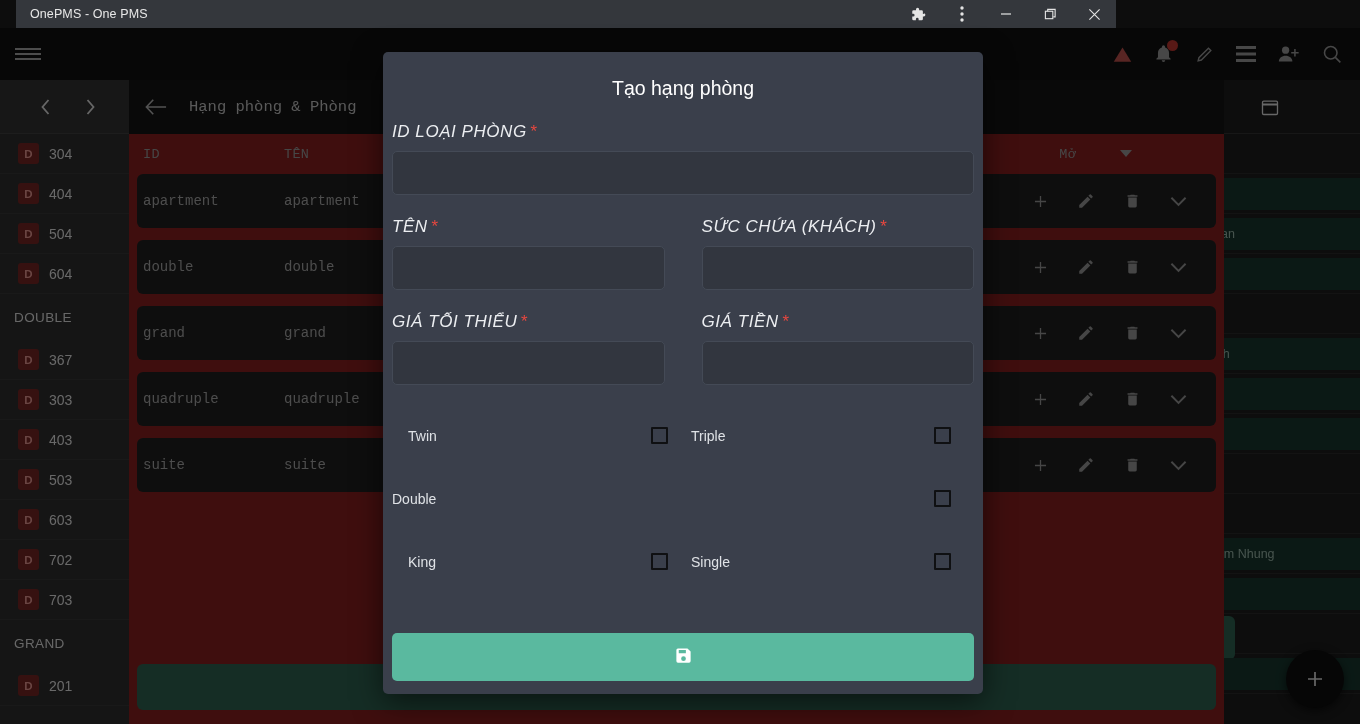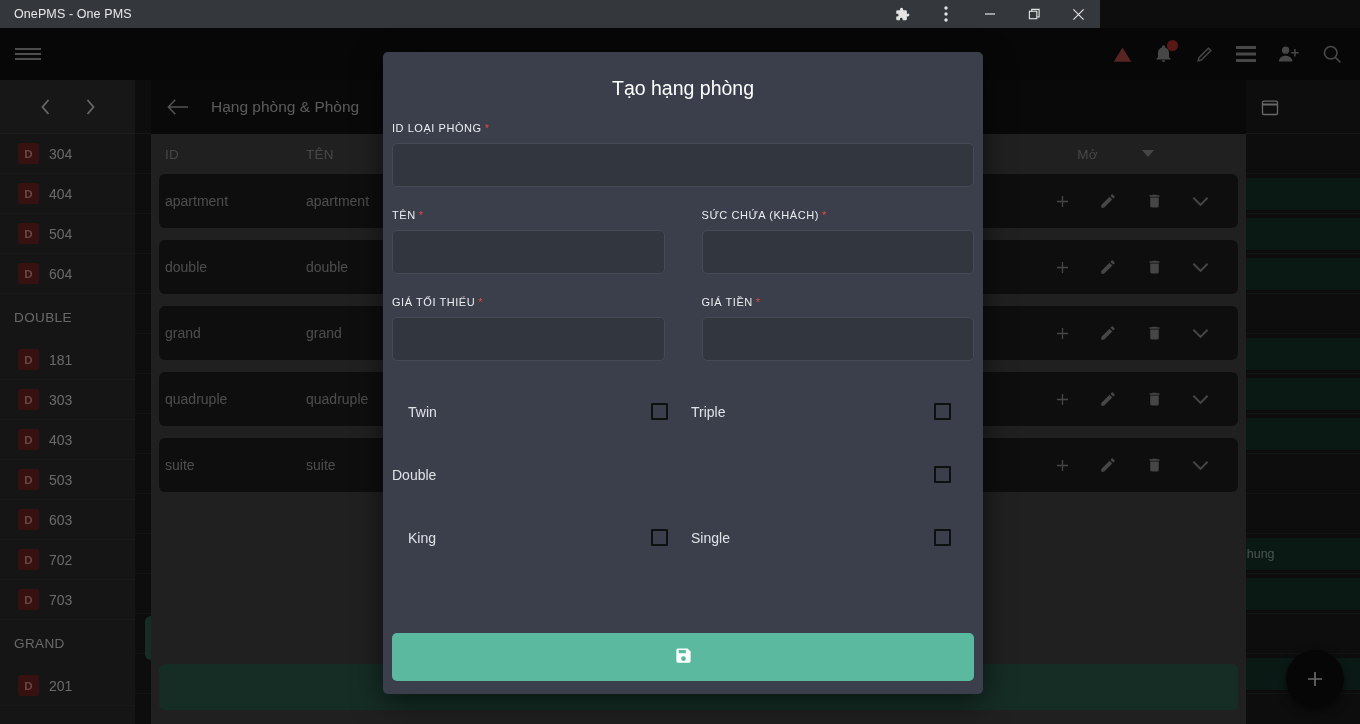--- a/index.html
+++ b/index.html
@@ -7,21 +7,21 @@
   html, body {
     width:1360px; height:724px;
     background:#0d0d0d;
     font-family:"Liberation Sans", sans-serif;
     overflow:hidden;
   }
   .app { position:relative; width:1360px; height:724px; }
 
   
   .titlebar {
-    position:absolute; top:0; left:0; width:1100px; height:28px;
+    position:absolute; top:0; left:16px; width:1100px; height:28px;
     background:#34373c; display:flex; align-items:center;
   }
   .titlebar-text {
     color:#e8e8e8; font-size:12.5px; padding-left:14px;
     letter-spacing:.1px; white-space:nowrap;
   }
   .titlebar-spacer { flex:1; }
   .tb-btn {
     width:44px; height:28px; display:flex; align-items:center;
     justify-content:center; color:#e4e4e4;
@@ -104,22 +104,23 @@
   }
   .fab {
     position:absolute; right:16px; bottom:16px; width:58px; height:58px;
     border-radius:50%; background:#0c0c0c; color:#cfcfcf;
     display:flex; align-items:center; justify-content:center;
     box-shadow:0 3px 10px rgba(0,0,0,.6);
   }
 
   
   .panel {
-    position:absolute; top:52px; left:151px; width:1095px; bottom:0;
-    background:#404040;
+    position:absolute; top:52px; left:129px; width:1095px; bottom:0;
+    background:#7f1d1d;
+    font-family:Liberation Mono, monospace;
   }
   .panel-head {
     height:54px; display:flex; align-items:center; gap:22px;
     padding-left:16px; background:#131313;
   }
   .panel-back { color:#a6a6a6; display:flex; align-items:center; }
   .panel-title { color:#b4b4b4; font-size:15.5px; }
   .panel-cols {
     height:40px; display:flex; align-items:center; color:#8d8d8d;
     font-size:13.5px; letter-spacing:.3px;
@@ -159,22 +160,23 @@
   }
   .modal-title {
     text-align:center; color:#fff; font-size:19.5px;
     padding:25px 0 22px; font-weight:400;
   }
   .modal-body {
     flex:1; overflow:hidden; padding:0 9px 0 9px;
   }
   .fld { padding:0 0 0 0; }
   .fld-label {
-    color:#eceef1; font-size:11px; letter-spacing:.55px;
+    color:#eceef1; font-size:17px; letter-spacing:.55px;
     padding-bottom:9px;
+    font-style:italic;
   }
   .req { color:#e8473f; padding-left:3px; }
   .fld-input {
     background:#32363f; border:1px solid #444a56; border-radius:5px;
     height:44px; width:100%;
   }
   .row2 { display:flex; gap:37px; }
   .row2 > div { flex:1; }
   .sec-gap { height:22px; }
   .beds-label { color:#eceef1; font-size:13.2px; letter-spacing:.55px; }
@@ -335,21 +337,21 @@
         <span class="room-badge">D</span>
         <span class="room-num">504</span>
       </div>
       <div class="room-row">
         <span class="room-badge">D</span>
         <span class="room-num">604</span>
       </div>
       <div class="grp-header">DOUBLE</div>
       <div class="room-row">
         <span class="room-badge">D</span>
-        <span class="room-num">181</span>
+        <span class="room-num">367</span>
       </div>
       <div class="room-row">
         <span class="room-badge">D</span>
         <span class="room-num">303</span>
       </div>
       <div class="room-row">
         <span class="room-badge">D</span>
         <span class="room-num">403</span>
       </div>
       <div class="room-row">

